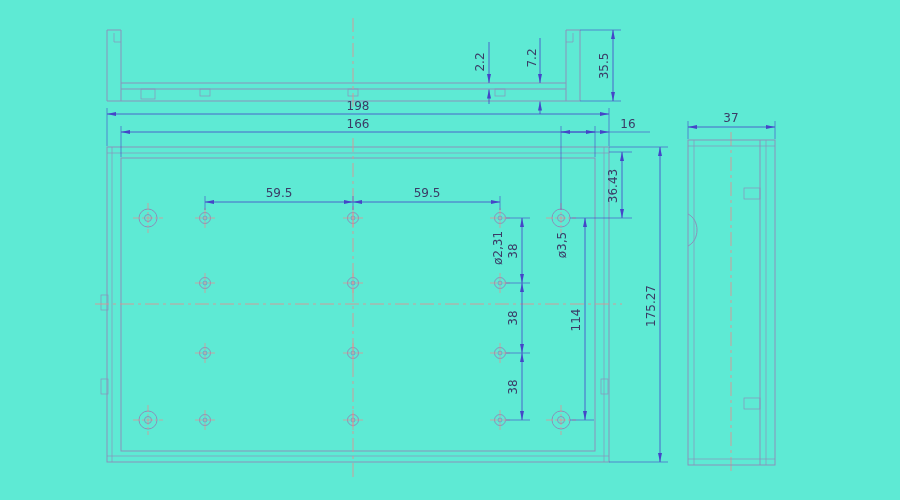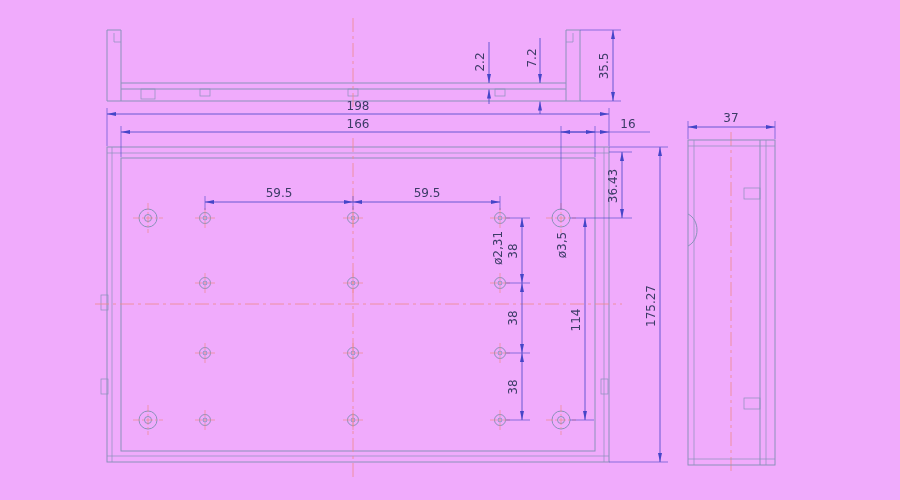--- a/index.html
+++ b/index.html
@@ -1,16 +1,16 @@
 <!DOCTYPE html>
 <html><head>
 <meta charset="utf-8">
 <style>
   html,body{margin:0;padding:0;background:#ffffff;}
-  #stage{position:relative;width:900px;height:500px;background:#f0abfc;overflow:hidden;
+  #stage{position:relative;width:900px;height:500px;background:#5eead4;overflow:hidden;
          font-family:"DejaVu Sans",sans-serif;}
   svg{display:block;}
   .part{stroke:#8a92ba;fill:none;stroke-width:1;}
   .partThin{stroke:#8a92ba;fill:none;stroke-width:.7;}
   .dim{stroke:#4545c8;fill:none;stroke-width:.8;}
   .ext{stroke:#4545c8;fill:none;stroke-width:.6;}
   .cl{stroke:#ee8a8a;fill:none;stroke-width:.8;stroke-dasharray:14 4 3 4;}
   .cl2{stroke:#ee8a8a;fill:none;stroke-width:.7;stroke-dasharray:7 2 2 2;}
   .dimtxt{font:12px "DejaVu Sans",sans-serif;fill:#3b3b66;}
 </style>

